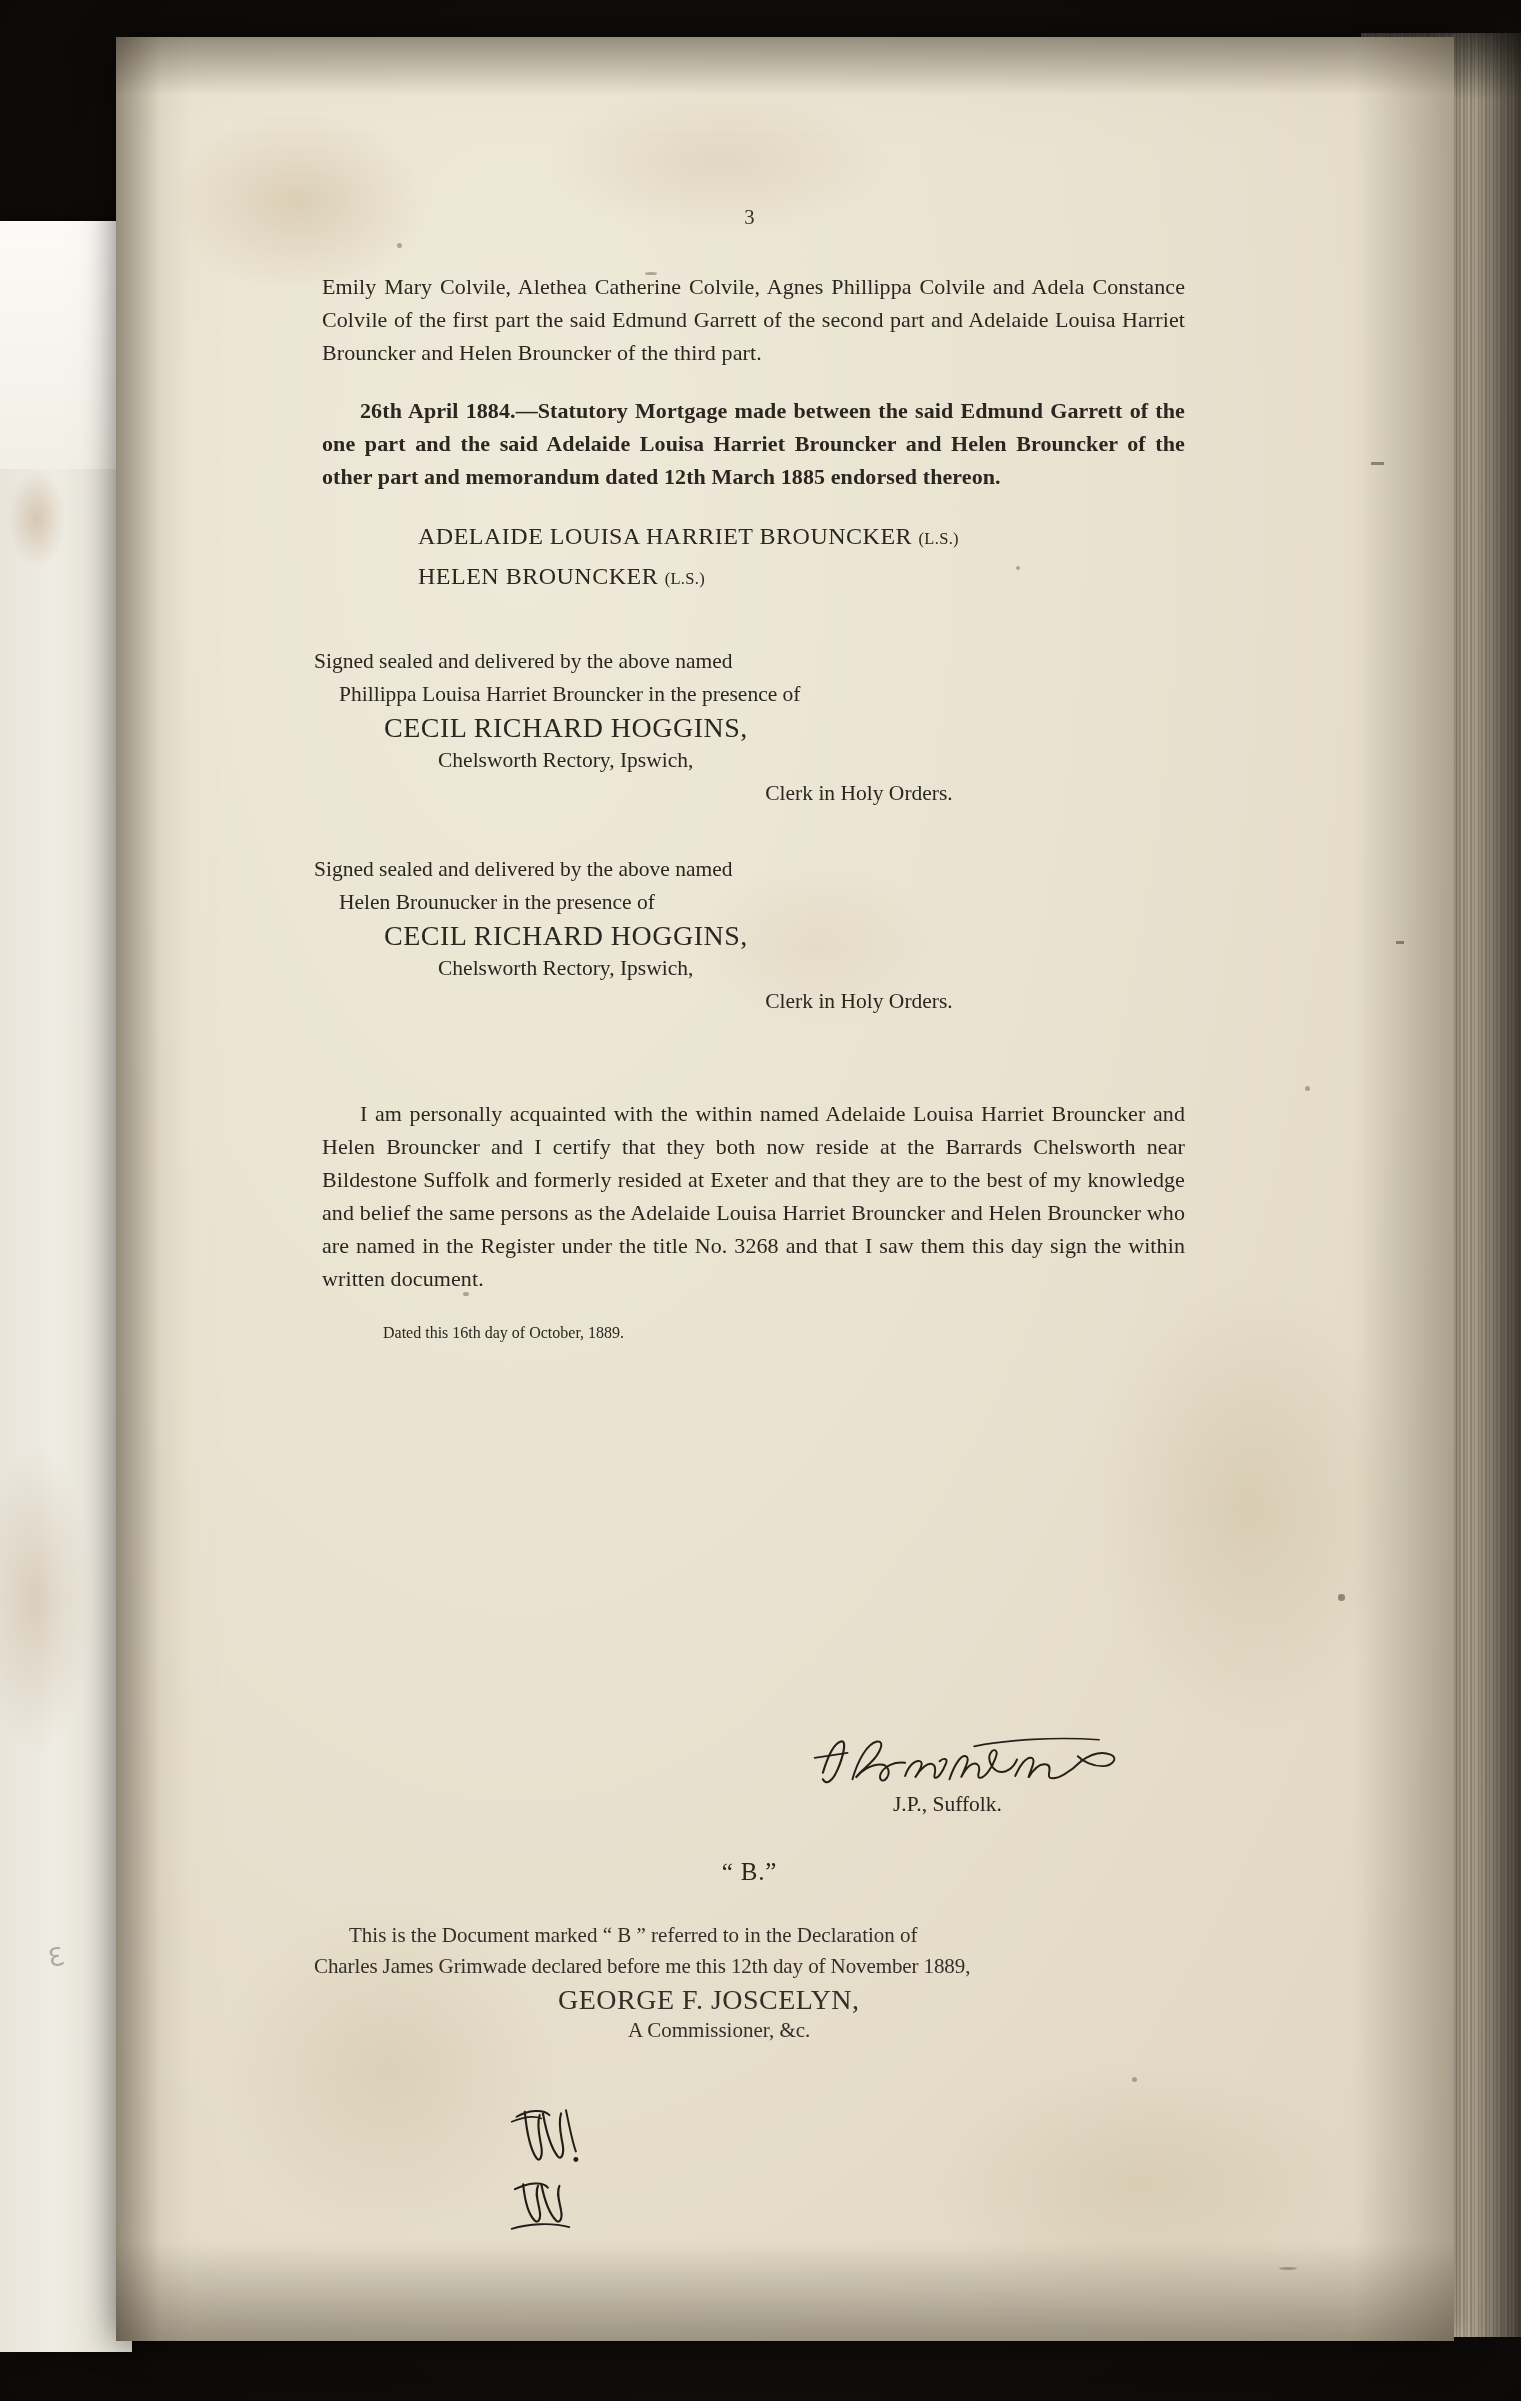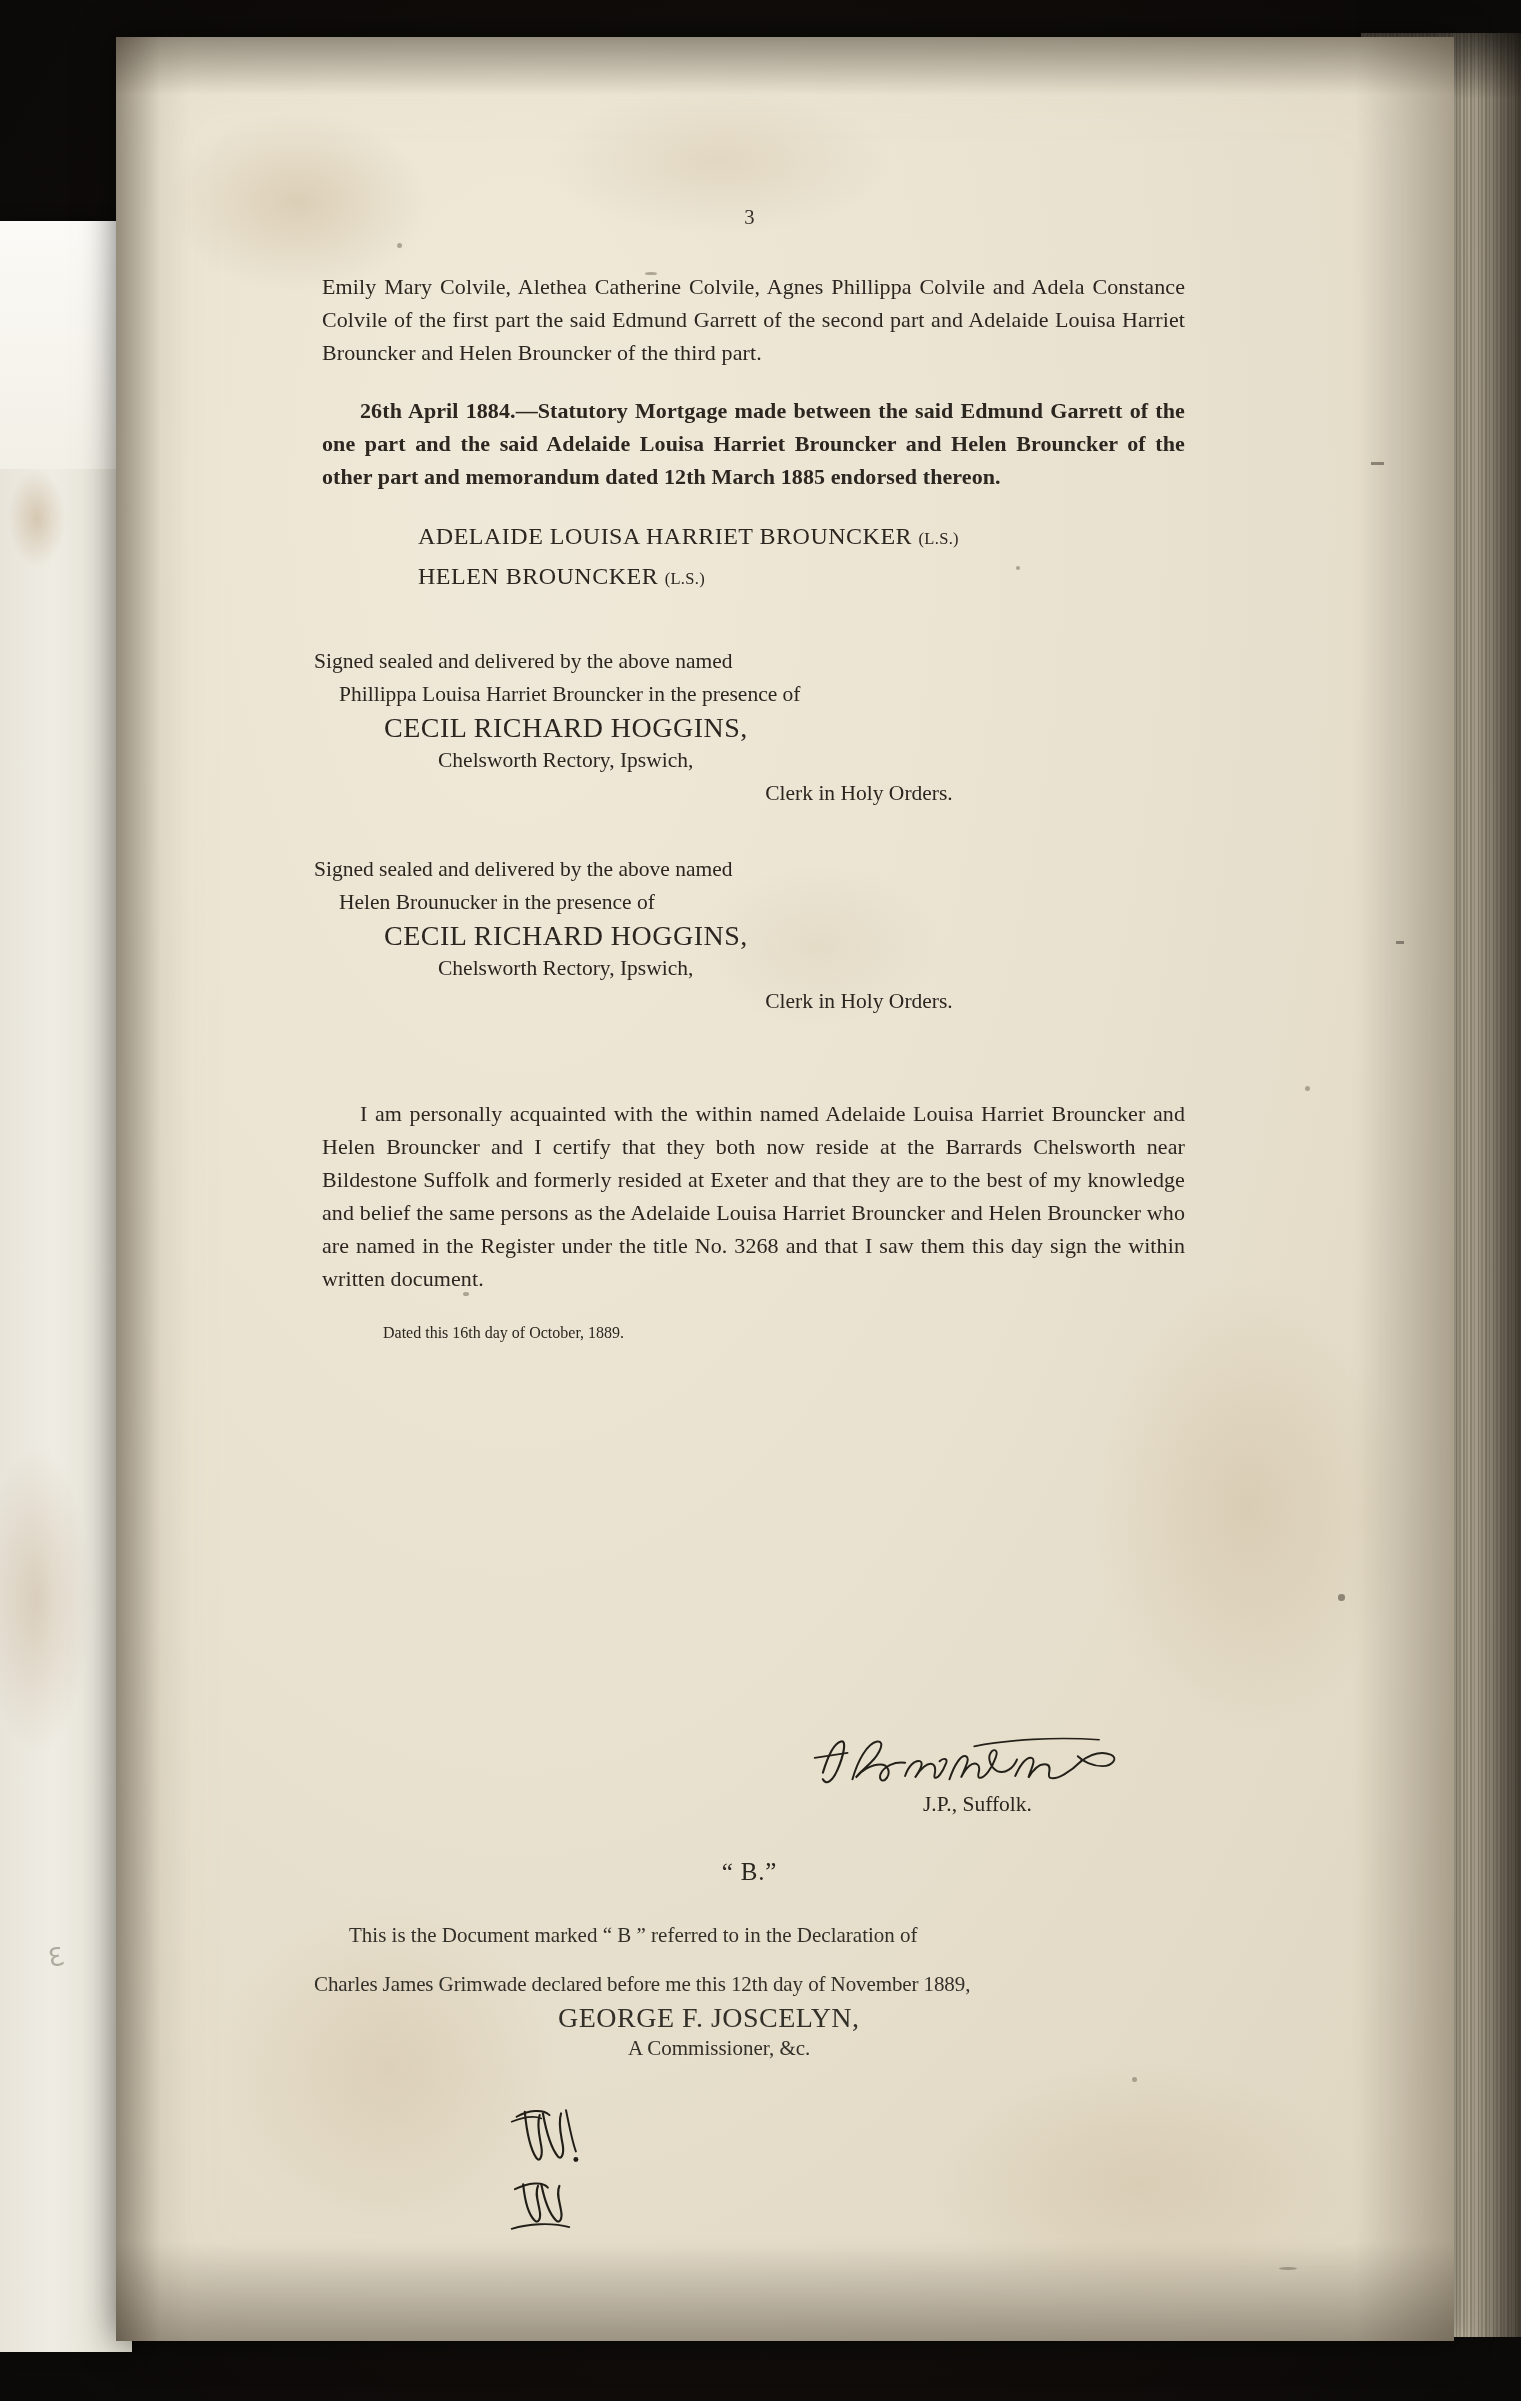--- a/index.html
+++ b/index.html
@@ -188,21 +188,21 @@
     position: absolute;
     left: 495px;
     top: 1519px;
     width: 355px;
     height: 74px;
   }
   .signature-line svg { display:block; }
 
   .jp {
     position: absolute;
-    left: 609px;
+    left: 579px;
     top: 1586px;
     font-size: 21.5px;
     color: #2b2620;
   }
 
   .section-b {
     position: absolute;
     left: 0;
     top: 1652px;
     width: 871px;
@@ -216,21 +216,21 @@
   .decl {
     position: absolute;
     left: 0;
     top: 1714px;
     width: 871px;
     font-size: 21px;
     line-height: 31px;
     color: #33302a;
   }
   .decl .l1 { text-align: justify; text-indent: 35px; }
-  .decl .l2 { text-align: justify; letter-spacing: -0.1px; margin-top: 18px;}
+  .decl .l2 { text-align: justify; letter-spacing: -0.1px;}
   .decl .l3 { padding-left: 244px; margin-top: 1.7px;}
   .decl .l4 { padding-left: 314px; }
 
   
   #initials {
     position: absolute;
     left: 186px;
     top: 1891px;
     width: 132px;
     height: 140px;

